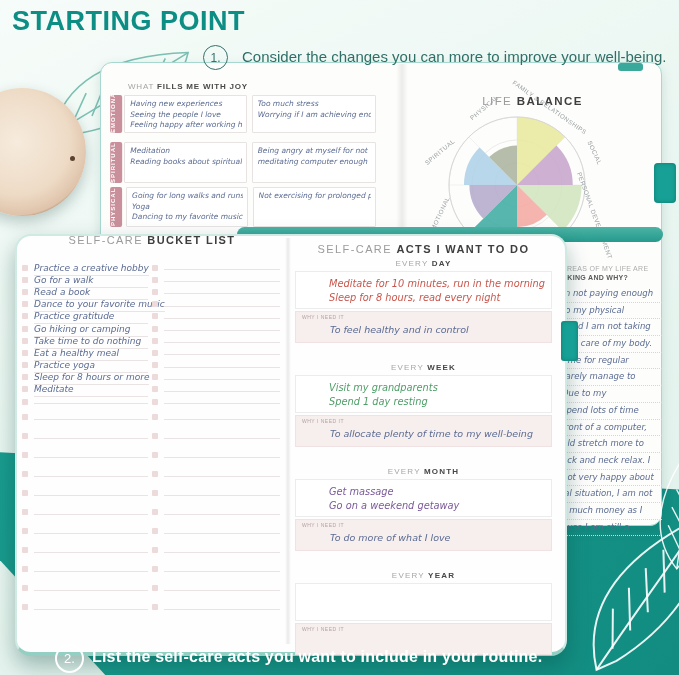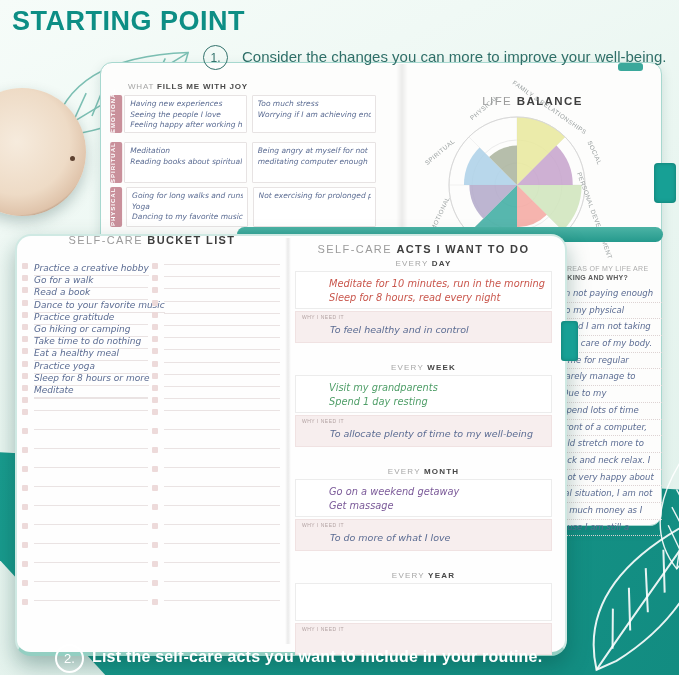--- a/index.html
+++ b/index.html
@@ -37,21 +37,21 @@
   .cat-label{width:13px;background:#c9909b;border-radius:2px;color:#fff;font-size:6px;font-weight:700;
              letter-spacing:1px;writing-mode:vertical-rl;transform:rotate(180deg);text-align:center;}
   .cell{background:#fff;border:1px solid #e7e3e3;border-radius:1px;padding:3px 4px 1px 5px;overflow:hidden;}
   .cell .ln{font-size:7.5px;line-height:10.5px;white-space:nowrap;overflow:hidden;}
   
   .lack-h1{font-size:7px;line-height:9px;letter-spacing:.3px;color:#adadad;white-space:nowrap;}
   .lack-h2{font-size:7px;line-height:9px;letter-spacing:.3px;color:#5a5a5a;font-weight:700;white-space:nowrap;}
   .frag{height:15.7px;border-bottom:1px dotted #ddd3d3;font-size:8.5px;line-height:15px;
         white-space:nowrap;overflow:hidden;}
   
-  .bl-row{display:flex;align-items:flex-start;}
+  .bl-row{display:flex;align-items:center;}
   .bl-check{width:6px;height:6px;background:#eddada;border-radius:1px;margin:0 6px 3px 0;flex:none;}
   .bl-line{flex:1;border-bottom:1px solid #eae3e3;font-size:9px;line-height:11px;white-space:nowrap;
            overflow:visible;padding-bottom:1px;}
   
   .act-label{text-align:center;font-size:8px;letter-spacing:1.2px;color:#a6a6a6;height:10px;margin:3px 0 2px;}
   .act-label b{color:#474747;}
   .act-box{border:1px solid #ececec;background:#fff;height:38px;padding:5px 6px 0 33px;box-sizing:border-box;}
   .act-box .ln{font-size:9.8px;line-height:14px;white-space:nowrap;overflow:hidden;}
   .why-box{background:#f7eeee;border:1px solid #f0e2e2;height:32px;margin-top:2px;margin-bottom:20px;
            padding:2px 6px 0 6px;box-sizing:border-box;}
@@ -423,22 +423,22 @@
           <div class="ln hw" style="color: rgb(79, 158, 104); font-style: italic;">Spend 1 day resting</div>
         </div>
         <div class="why-box">
           <div class="why-tag">WHY I NEED IT</div>
           <div class="ln hw">To allocate plenty of time to my well-being</div>
         </div>
       </div>
       <div>
         <div class="act-label"><span>EVERY </span><b>MONTH</b></div>
         <div class="act-box">
+          <div class="ln hw" style="color: rgb(123, 90, 153);">Get massage</div>
           <div class="ln hw" style="color: rgb(123, 90, 153);">Go on a weekend getaway</div>
-          <div class="ln hw" style="color: rgb(123, 90, 153);">Get massage</div>
         </div>
         <div class="why-box">
           <div class="why-tag">WHY I NEED IT</div>
           <div class="ln hw">To do more of what I love</div>
         </div>
       </div>
       <div>
         <div class="act-label"><span>EVERY </span><b>YEAR</b></div>
         <div class="act-box"></div>
         <div class="why-box">

